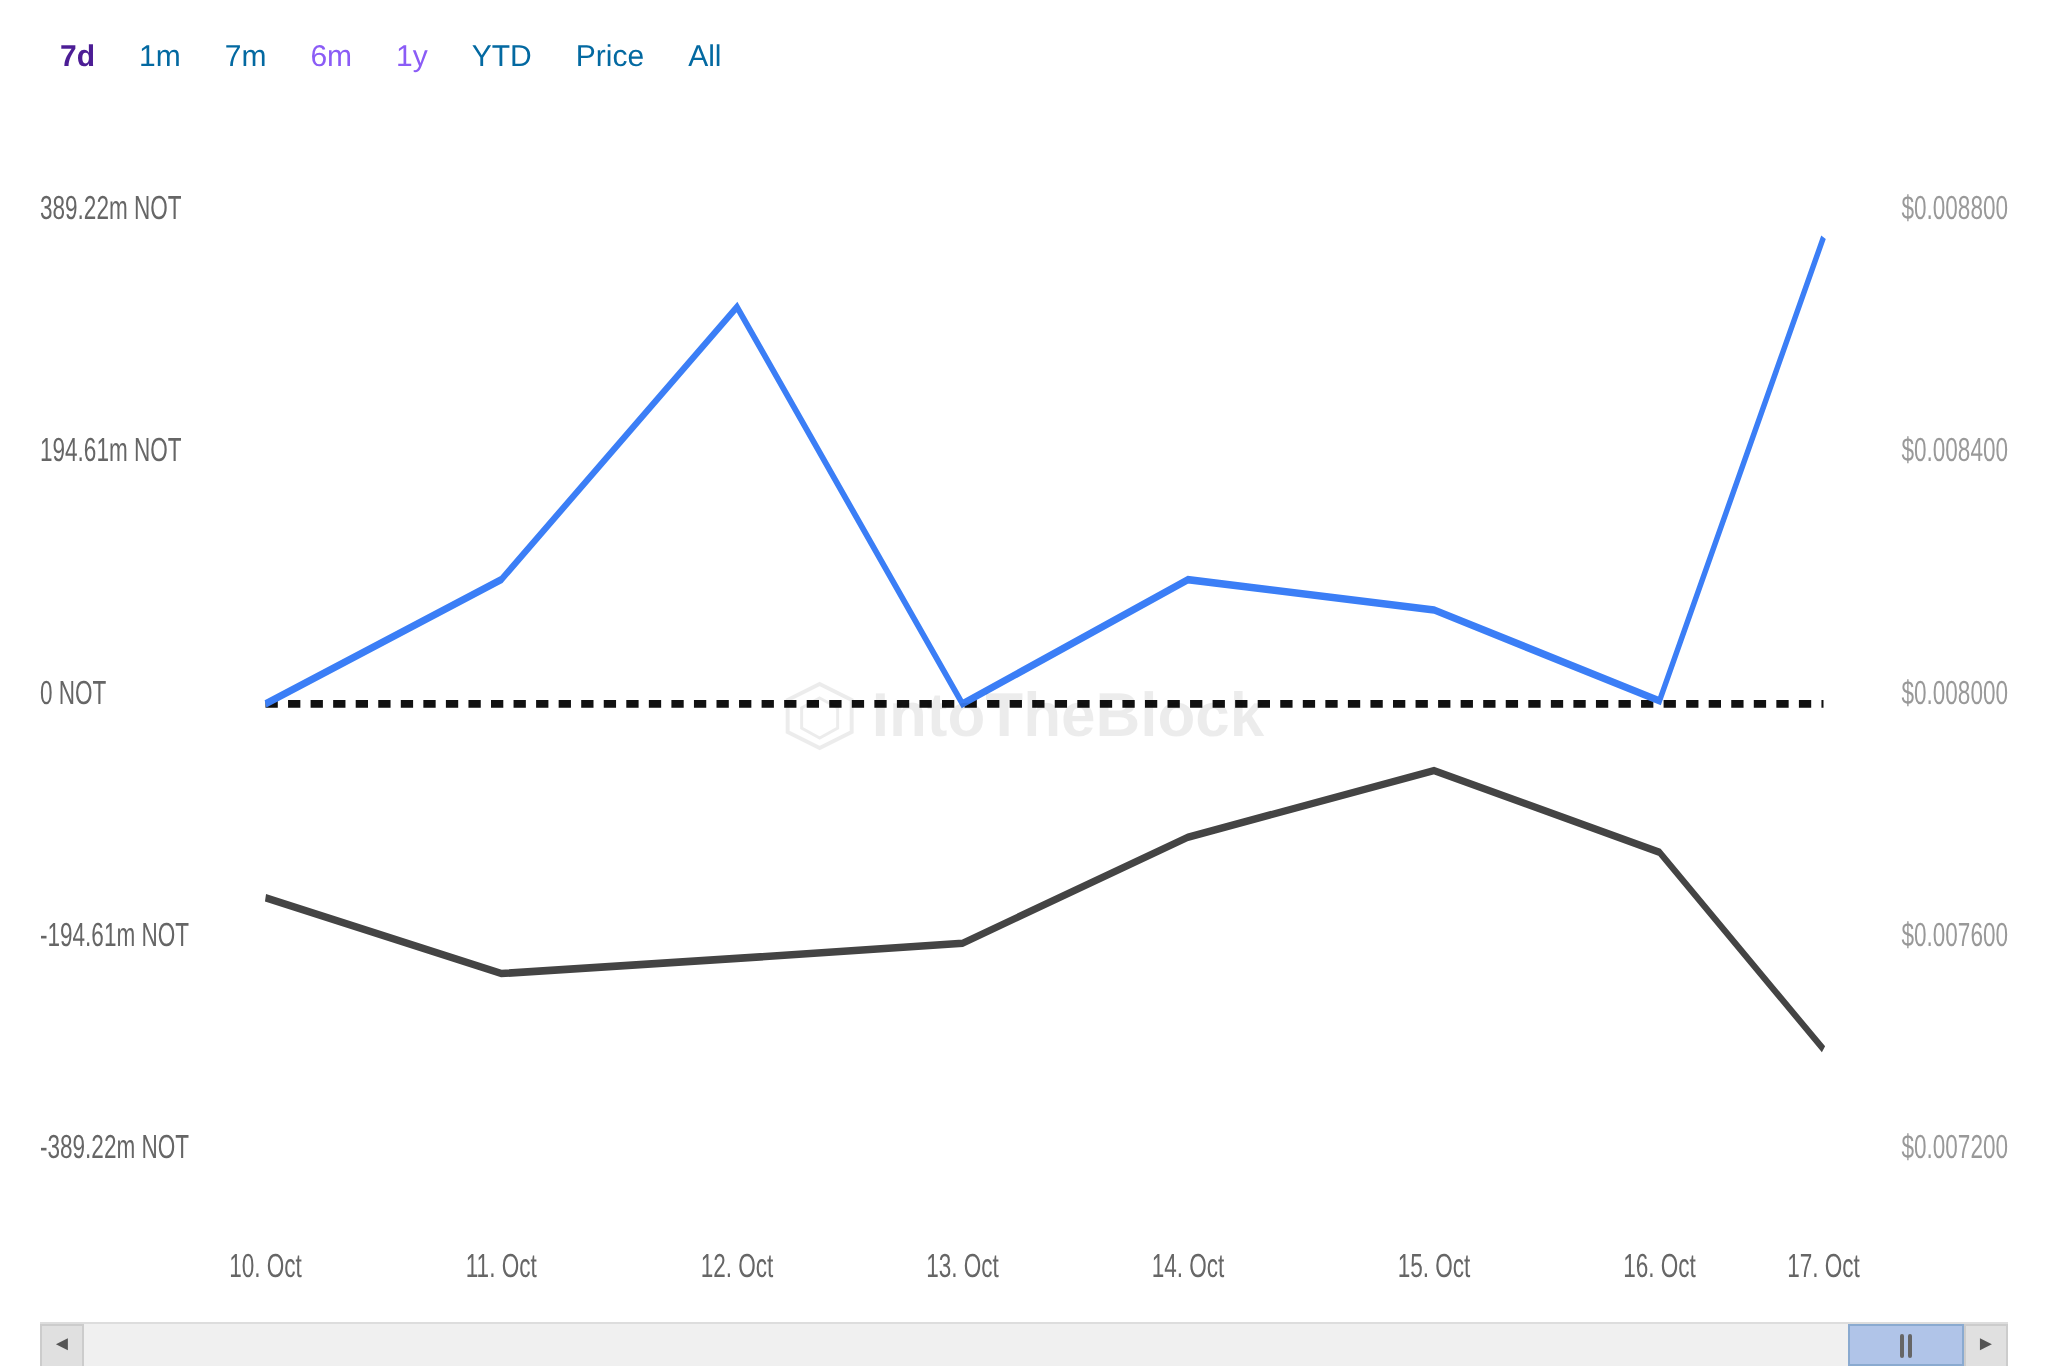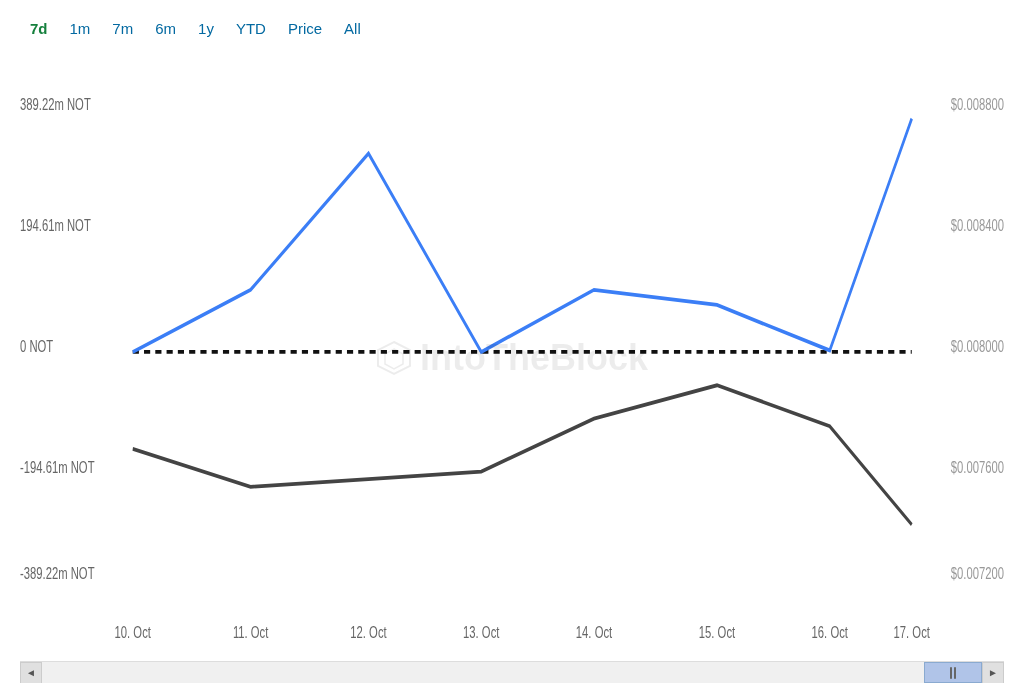--- a/index.html
+++ b/index.html
@@ -30,24 +30,24 @@
       border: none;
       background: transparent;
       font-size: 15px;
       cursor: pointer;
       color: #0369a1;
       border-radius: 4px;
       font-weight: 400;
     }
     .time-btn.active {
       font-weight: 700;
-      color: #15803d;
+      color: #4c1d95;
     }
     .time-btn.disabled {
-      color: #0369a1;
+      color: #8b5cf6;
       cursor: default;
     }
     
     .legend {
       display: flex;
       align-items: center;
       gap: 20px;
       margin-bottom: 18px;
       margin-left: 4px;
     }
@@ -145,21 +145,21 @@
       border-radius: 1px;
     }
 
     
     .watermark {
       position: absolute;
       top: 50%;
       left: 50%;
       transform: translate(-50%, -50%);
       opacity: 0.07;
-      font-size: 36px;
+      font-size: 31px;
       font-weight: 700;
       color: #000;
       white-space: nowrap;
       pointer-events: none;
       display: flex;
       align-items: center;
       gap: 8px;
     }
   </style>
 </head>

